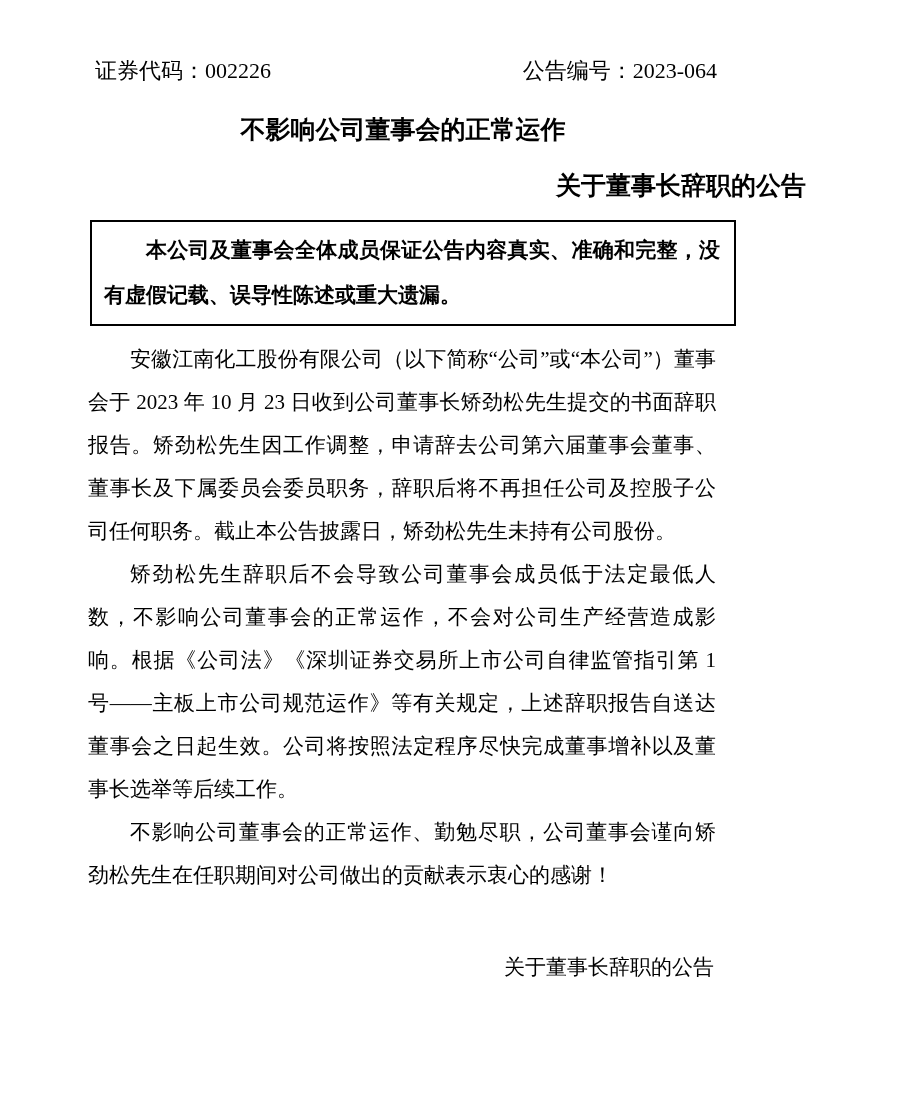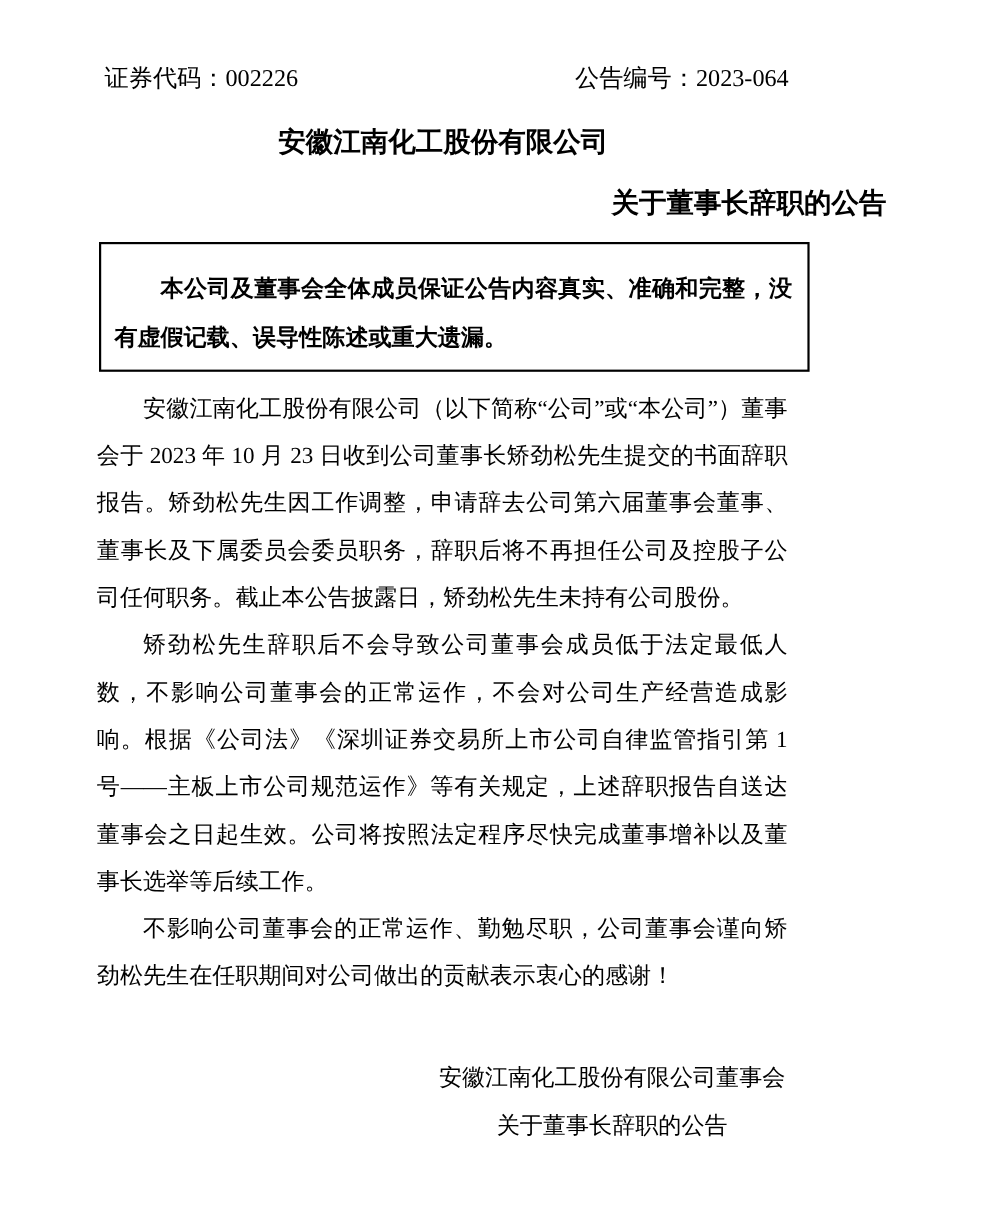--- a/index.html
+++ b/index.html
@@ -36,21 +36,21 @@
   .title-announcement {
     margin: 20px 0 0 0;
     text-align: right;
     font-size: 25px;
     line-height: 36px;
     font-weight: bold;
   }
   .notice-box {
     margin: 16px 70px 0 90px;
     border: 2px solid #000000;
-    padding: 18px 14px 6px 12px;
+    padding: 6px 14px 6px 12px;
     box-sizing: border-box;
   }
   .notice-box p {
     margin: 0;
     font-size: 21px;
     line-height: 45px;
     font-weight: bold;
     text-indent: 2em;
     text-align: justify;
   }
@@ -81,34 +81,33 @@
 </head>
 <body>
 
 <div class="page">
 
   <div class="header-row">
     <span>证券代码：002226</span>
     <span>公告编号：2023-064</span>
   </div>
 
-  <h1 class="title-company">安徽江南化工股份有限公司</h1>
+  <h1 class="title-company">不影响公司董事会的正常运作</h1>
 
   <h2 class="title-announcement">关于董事长辞职的公告</h2>
 
   <div class="notice-box">
     <p>本公司及董事会全体成员保证公告内容真实、准确和完整，没有虚假记载、误导性陈述或重大遗漏。</p>
   </div>
 
   <div class="body-text">
     <p class="para">安徽江南化工股份有限公司（以下简称“公司”或“本公司”）董事会于 2023 年 10 月 23 日收到公司董事长矫劲松先生提交的书面辞职报告。矫劲松先生因工作调整，申请辞去公司第六届董事会董事、董事长及下属委员会委员职务，辞职后将不再担任公司及控股子公司任何职务。截止本公告披露日，矫劲松先生未持有公司股份。</p>
     <p class="para">矫劲松先生辞职后不会导致公司董事会成员低于法定最低人数，不影响公司董事会的正常运作，不会对公司生产经营造成影响。根据《公司法》《深圳证券交易所上市公司自律监管指引第 1 号——主板上市公司规范运作》等有关规定，上述辞职报告自送达董事会之日起生效。公司将按照法定程序尽快完成董事增补以及董事长选举等后续工作。</p>
     <p class="para">不影响公司董事会的正常运作、勤勉尽职，公司董事会谨向矫劲松先生在任职期间对公司做出的贡献表示衷心的感谢！</p>
   </div>
 
   <div class="signature-block">
     <div class="signature-inner">
-      <div>安徽江南化工股份有限公司董事会</div>
       <div>关于董事长辞职的公告</div>
     </div>
   </div>
 
 </div>
 
 </body></html>

